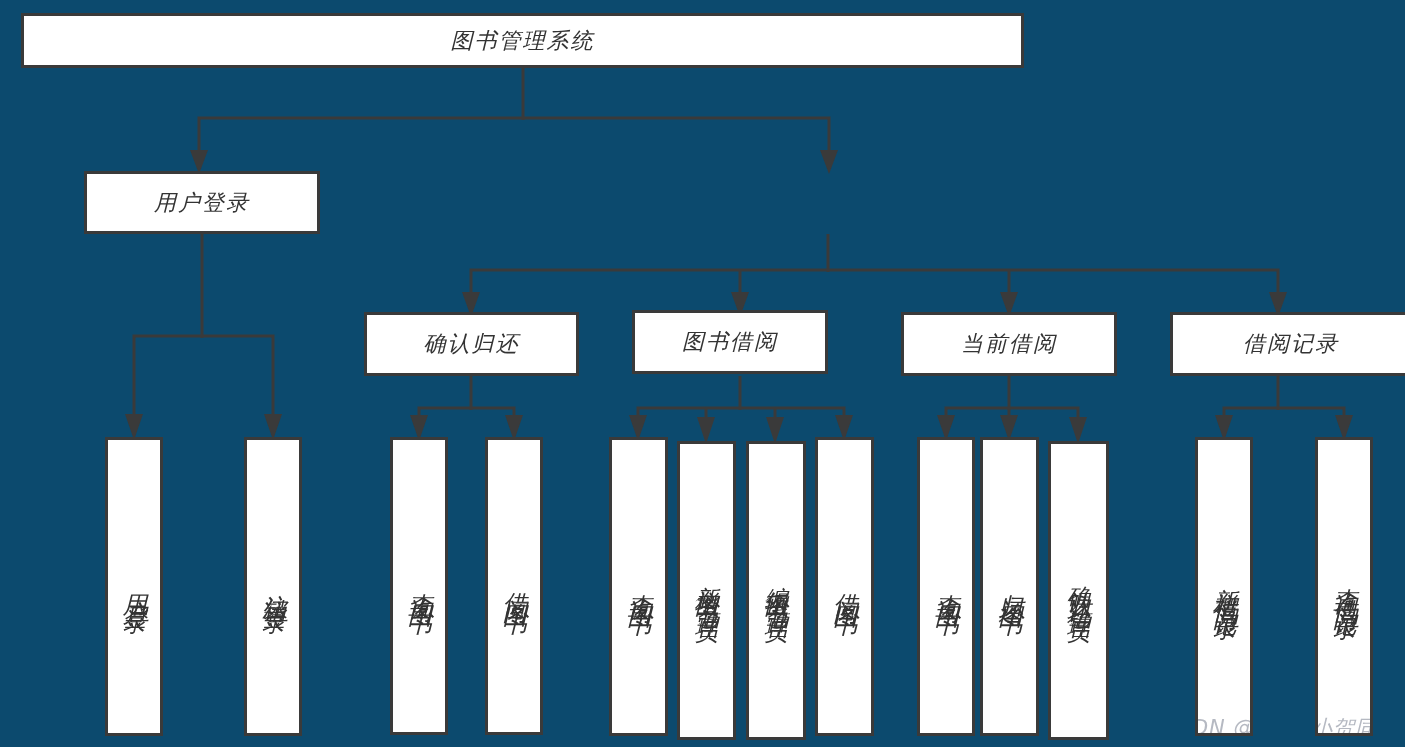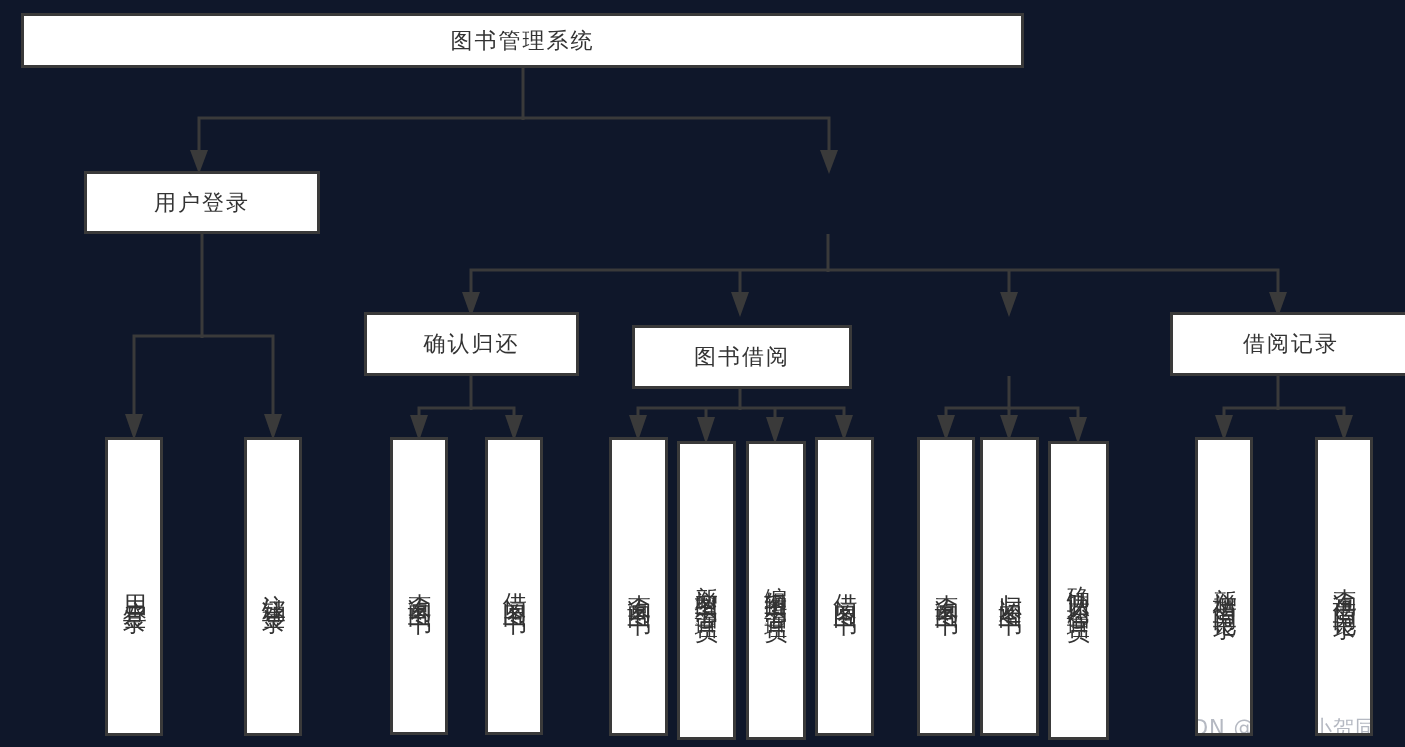--- a/index.html
+++ b/index.html
@@ -1,23 +1,24 @@
 <!DOCTYPE html>
 <html><head>
 <meta charset="utf-8">
 <style>
   * { margin:0; padding:0; box-sizing:border-box; }
   html,body { background:#ffffff; }
   #stage {
     position:relative;
     width:1405px; height:747px;
-    background:#0f172a;
+    background:#0c4a6e;
     overflow:hidden;
     font-family:"DejaVu Sans","Liberation Sans",sans-serif;
     color:#333333;
+    font-style:italic;
   }
   #connectors {
     position:absolute; left:0; top:0; width:1405px; height:747px;
     z-index:1;
   }
   .hbox {
     position:absolute;
     background:#ffffff;
     border:3px solid #3a3a3a;
     display:flex; align-items:center; justify-content:center;
@@ -112,22 +113,25 @@
     <span>图书管理系统</span>
   </div>
 
   <div class="hbox" style="left:84px;top:171px;width:236px;height:63px">
     <span>用户登录</span>
   </div>
 
   <div class="hbox" style="left:364px;top:312px;width:215px;height:64px">
     <span>确认归还</span>
   </div>
-  <div class="hbox" style="left:632px;top:325px;width:220px;height:64px">
+  <div class="hbox" style="left:632px;top:310px;width:196px;height:64px">
     <span>图书借阅</span>
+  </div>
+  <div class="hbox" style="left:901px;top:312px;width:216px;height:64px">
+    <span>当前借阅</span>
   </div>
   <div class="hbox" style="left:1170px;top:312px;width:242px;height:64px">
     <span>借阅记录</span>
   </div>
 
   <div class="leaf" style="left:105px;top:437px;width:58px;height:299px">
     <span>用户登录</span>
   </div>
   <div class="leaf" style="left:244px;top:437px;width:58px;height:299px">
     <span>注销登录</span>

